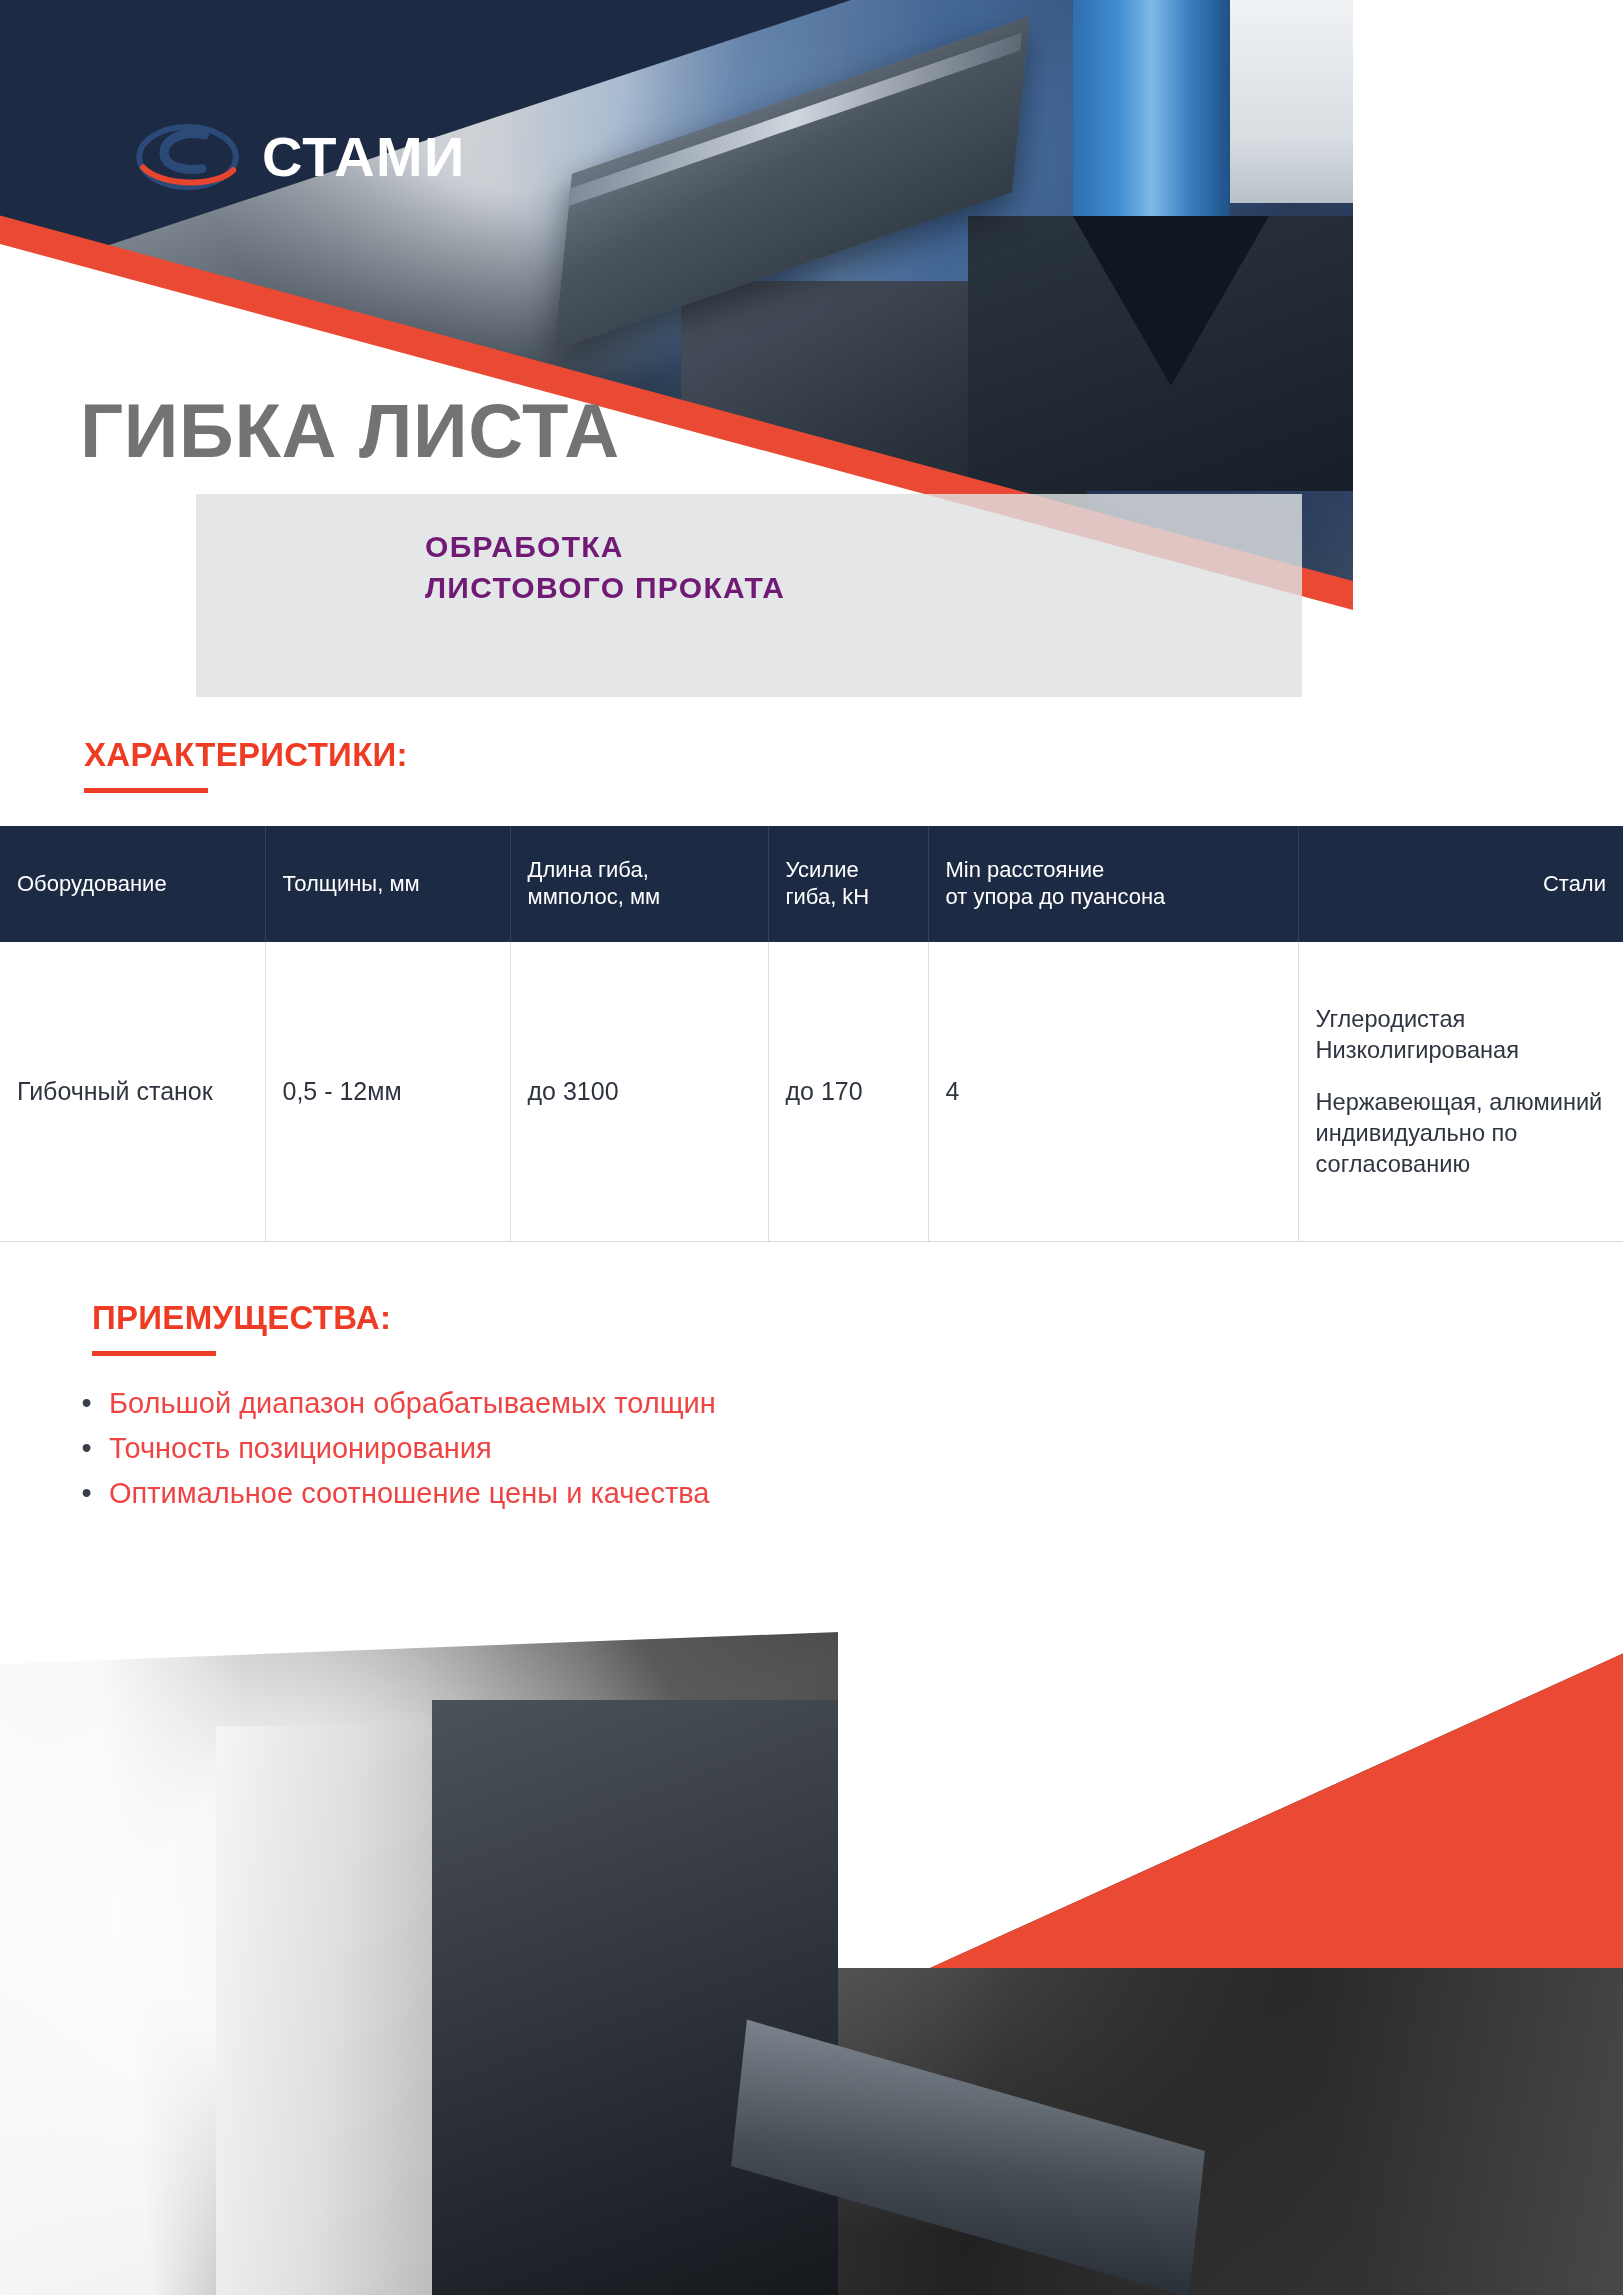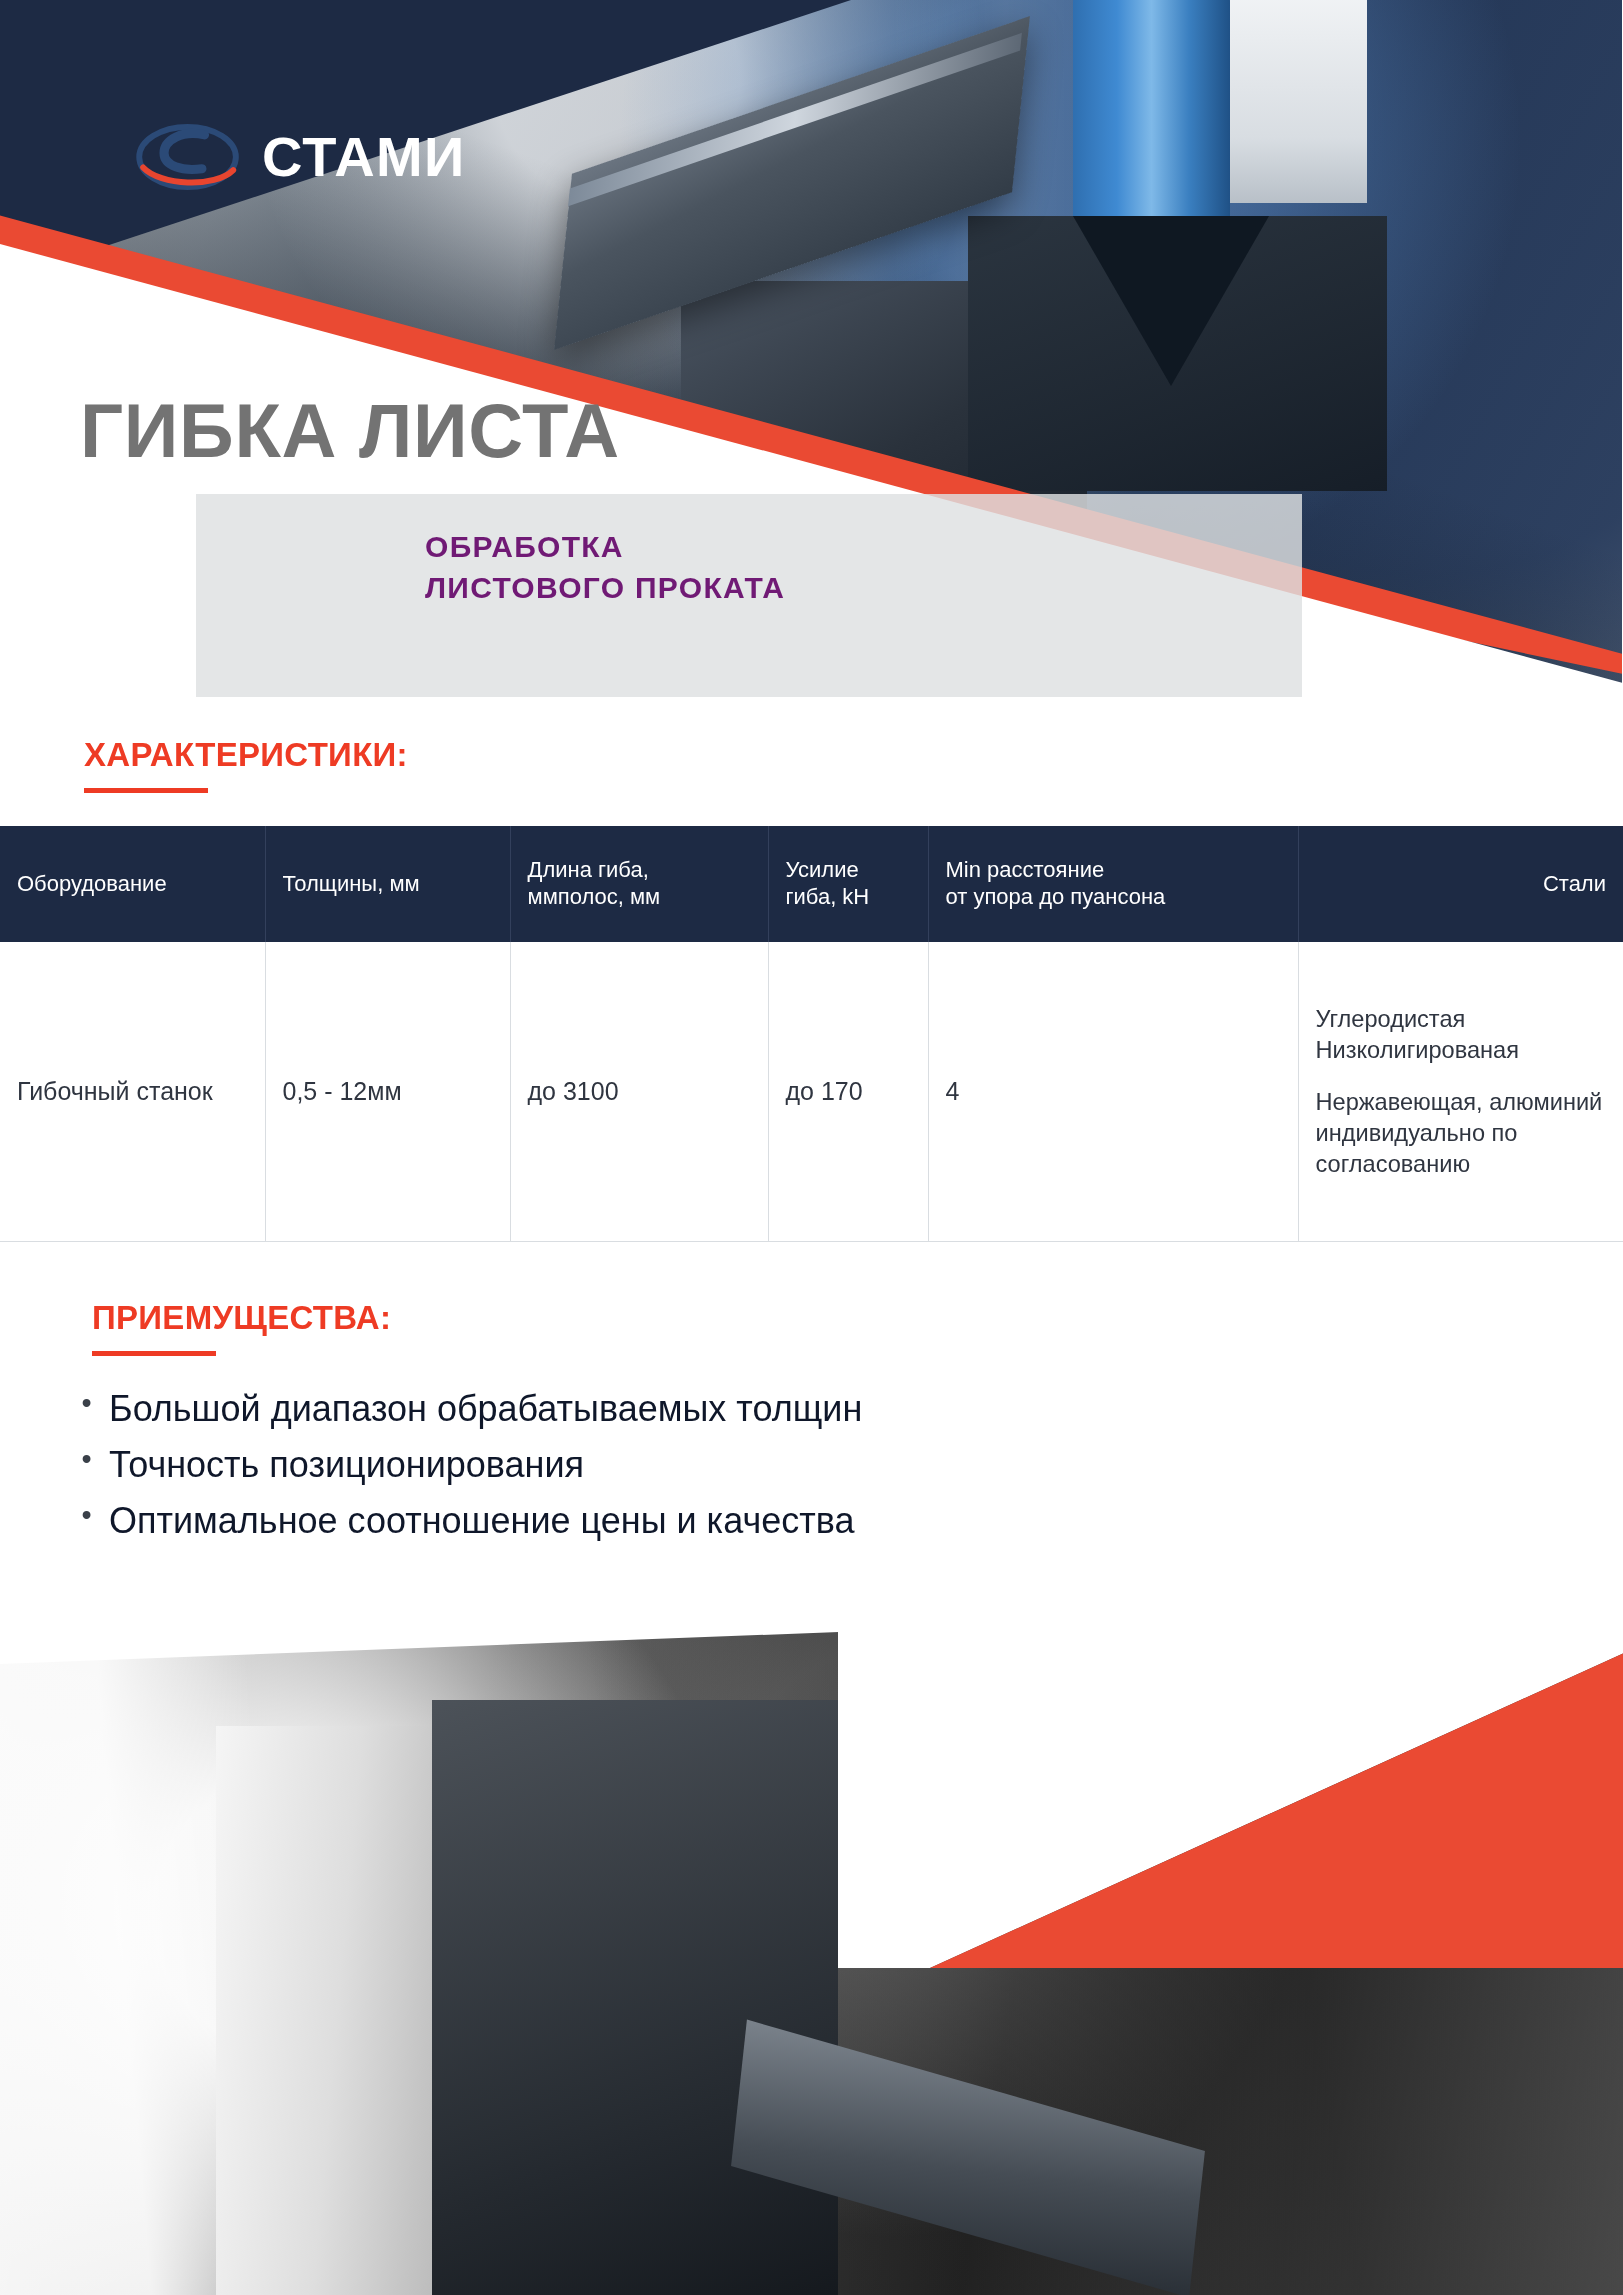--- a/index.html
+++ b/index.html
@@ -16,21 +16,21 @@
     width: 1623px;
     height: 2295px;
     overflow: hidden;
     background: #ffffff;
   }
 
   
   .hero {
     position: absolute;
     left: 0; top: 0;
-    width: 1622px;
+    width: 1353px;
     height: 792px;
     overflow: hidden;
   }
   
   .hero-photo {
     position: absolute;
     inset: 0;
     background:
       radial-gradient(circle at 66% 18%, rgba(90,140,200,0.55) 0 14%, rgba(0,0,0,0) 36%),
       radial-gradient(circle at 38% 10%, rgba(225,228,232,0.85) 0 10%, rgba(0,0,0,0) 30%),
@@ -229,22 +229,22 @@
   col.c6 { width: 325px; }
 
   
   .adv-list {
     position: absolute;
     left: 75px; top: 1381px;
     list-style: none;
     margin: 0; padding: 0;
   }
   .adv-list li {
-    font-size: 36px;
-    color: #0f172a;
+    font-size: 29px;
+    color: #ef4444;
     line-height: 1.55;
     padding-left: 34px;
     position: relative;
   }
   .adv-list li::before {
     content: "•";
     position: absolute;
     left: 6.5px; top: 0;
     color: #3a4049;
     font-size: 29px;

